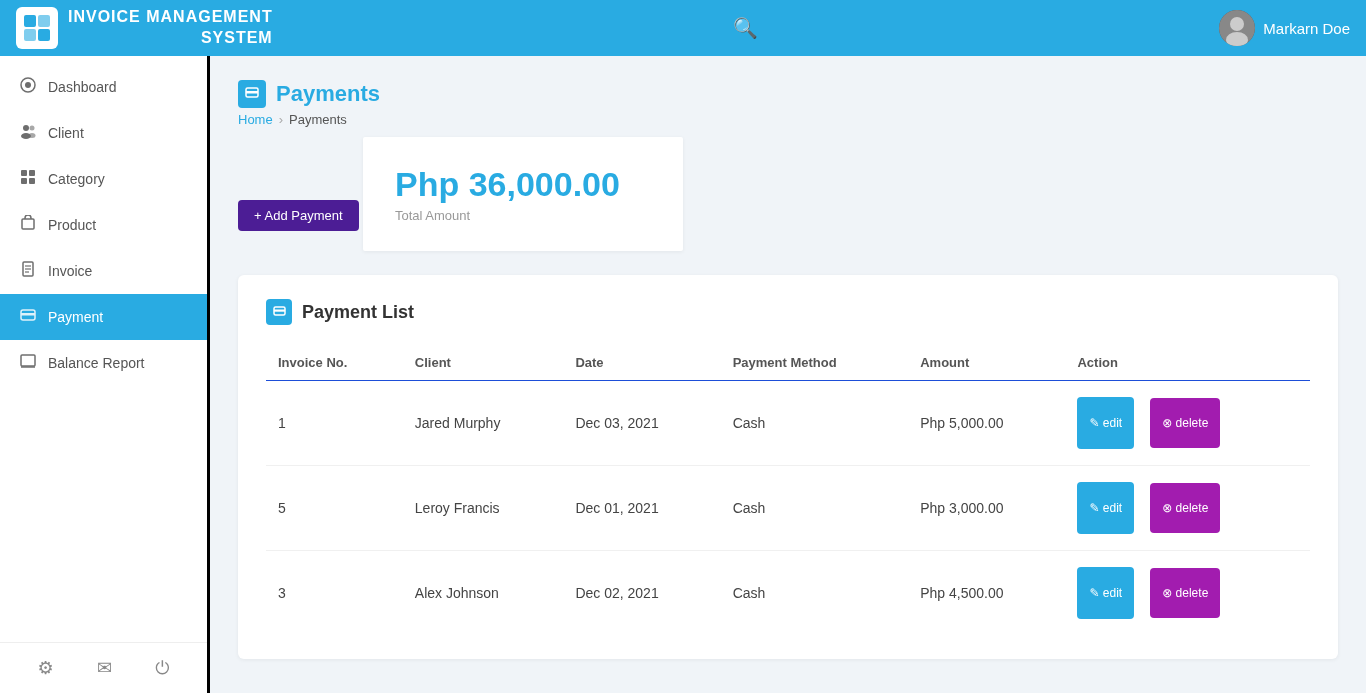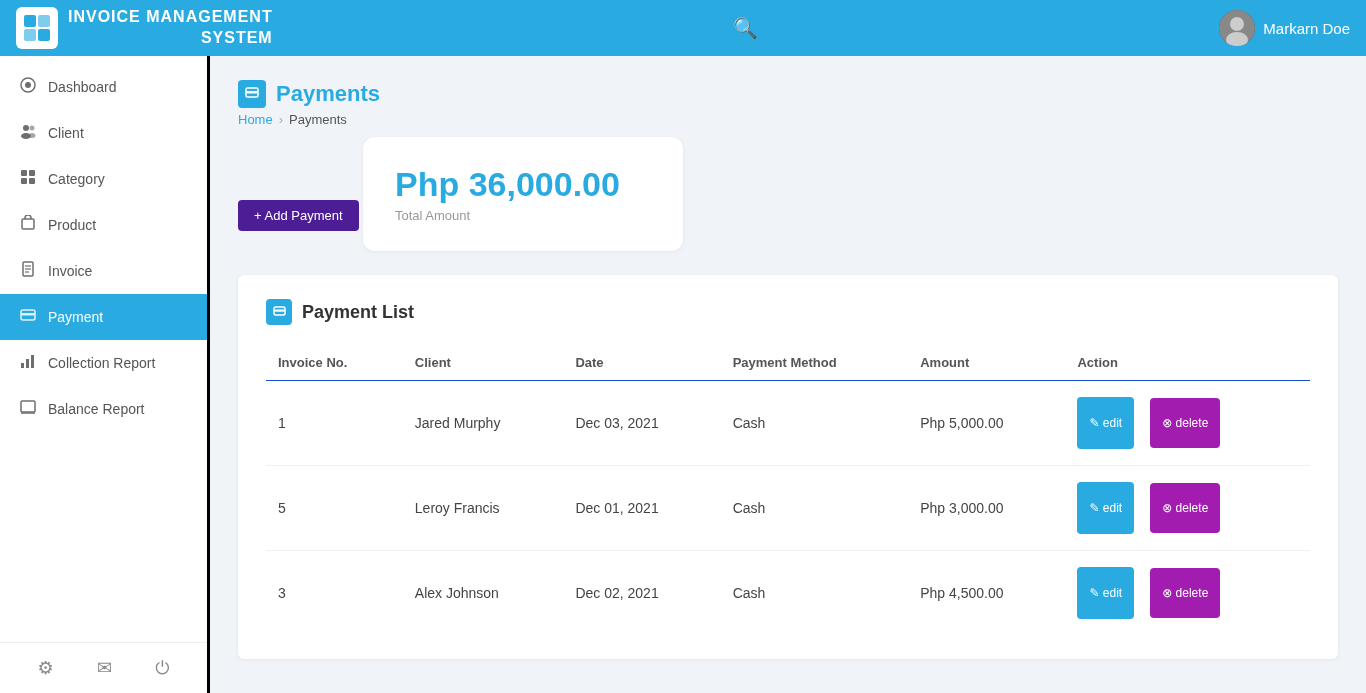--- a/index.html
+++ b/index.html
@@ -160,21 +160,21 @@
       border-radius: 4px;
       font-size: 13px;
       cursor: pointer;
       font-weight: 500;
       margin-bottom: 20px;
     }
 
     
     .total-card {
       background: white;
-      border-radius: 12px;
+      border-radius: 2px;
       padding: 28px 32px;
       display: inline-block;
       min-width: 320px;
       margin-bottom: 24px;
       box-shadow: 0 1px 4px rgba(0,0,0,0.06);
     }
     .total-amount {
       color: #29abe2;
       font-size: 34px;
       font-weight: 700;
@@ -351,30 +351,20 @@
       <div class="sidebar-item active">
         <span class="icon">
           <svg width="16" height="16" viewBox="0 0 16 16" fill="currentColor">
               <rect x="1" y="3" width="14" height="10" rx="2" fill="none" stroke="white" stroke-width="1.5"></rect>
               <rect x="1" y="6" width="14" height="2.5" fill="white"></rect>
             </svg>
         </span>
         <span>Payment</span>
       </div>
 
-      <div class="sidebar-item">
-        <span class="icon">
-          <svg width="16" height="16" viewBox="0 0 16 16" fill="currentColor">
-              <rect x="1" y="10" width="3" height="5" fill="currentColor"></rect>
-              <rect x="6" y="6" width="3" height="9" fill="currentColor"></rect>
-              <rect x="11" y="2" width="3" height="13" fill="currentColor"></rect>
-            </svg>
-        </span>
-        <span>Collection Report</span>
-      </div>
 
       <div class="sidebar-item">
         <span class="icon">
           <svg width="16" height="16" viewBox="0 0 16 16" fill="currentColor">
               <rect x="1" y="2" width="14" height="11" rx="1" fill="none" stroke="currentColor" stroke-width="1.5"></rect>
               <line x1="1" y1="14" x2="15" y2="14" stroke="currentColor" stroke-width="1.5"></line>
             </svg>
         </span>
         <span>Balance Report</span>
       </div>

